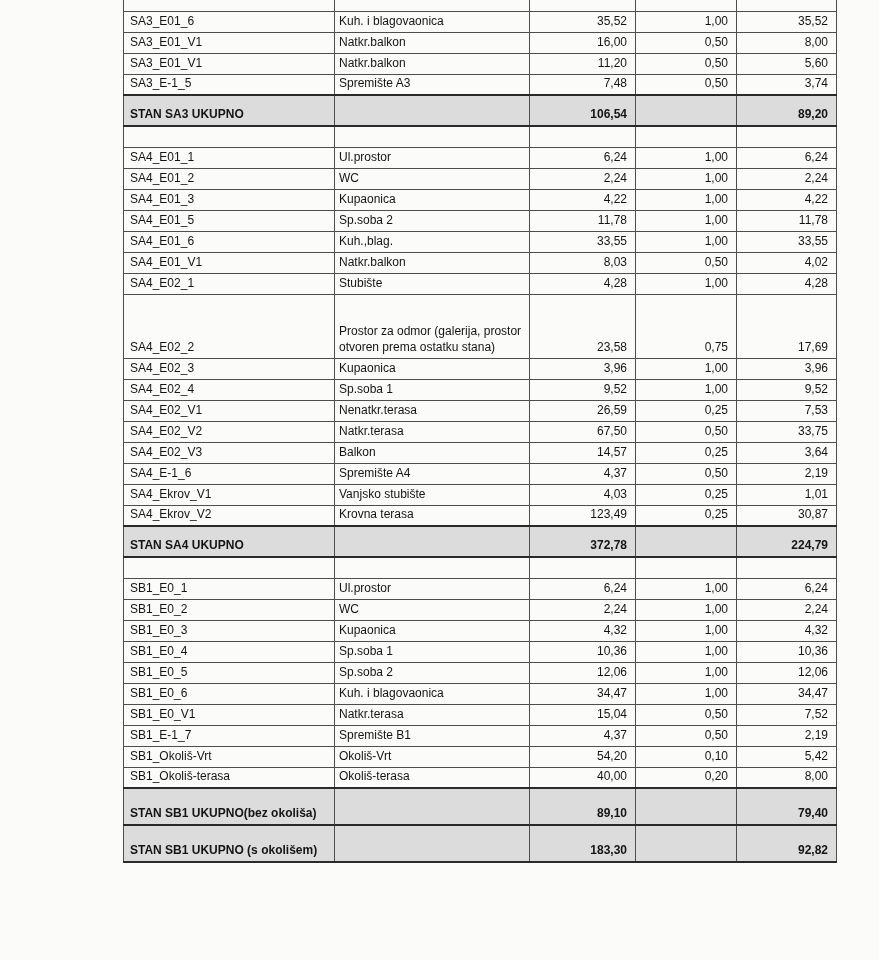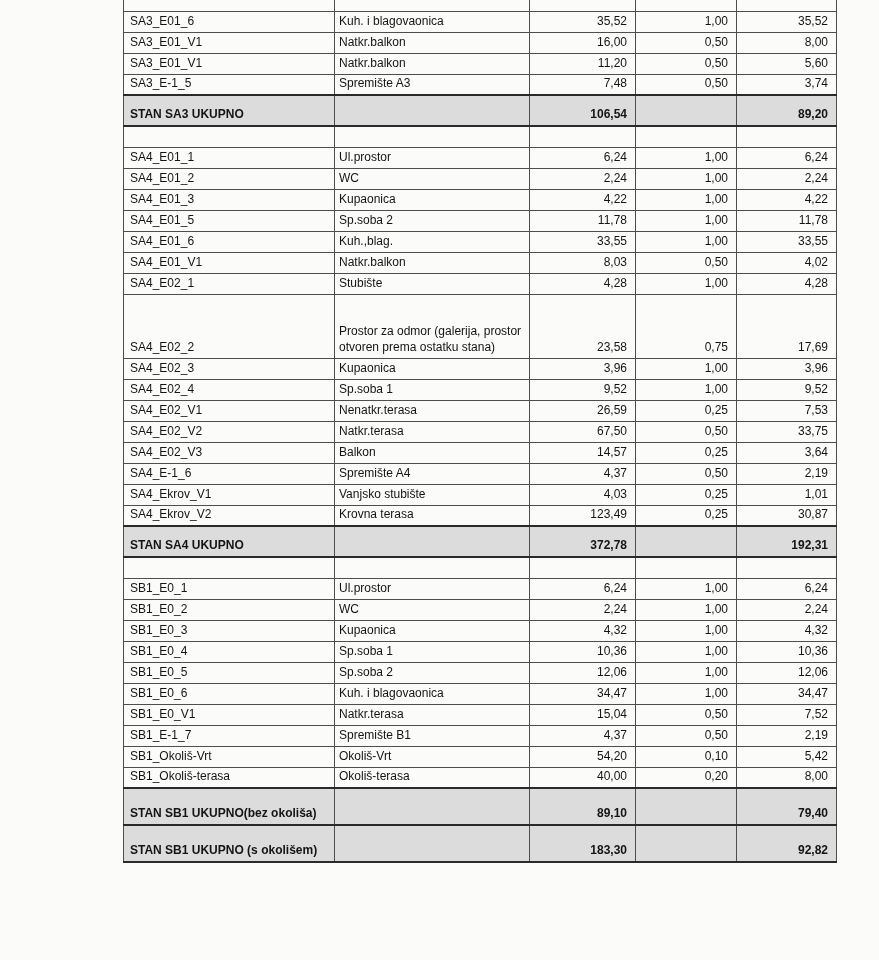--- a/index.html
+++ b/index.html
@@ -222,21 +222,21 @@
           <td class="c-desc">Krovna terasa</td>
           <td class="c-num">123,49</td>
           <td class="c-num">0,25</td>
           <td class="c-num">30,87</td>
         </tr>
         <tr class="row-total">
           <td class="c-code">STAN SA4 UKUPNO</td>
           <td class="c-desc"></td>
           <td class="c-num">372,78</td>
           <td class="c-num"></td>
-          <td class="c-num">192,31</td>
+          <td class="c-num">224,79</td>
         </tr>
         <tr class="row-spacer">
           <td class="c-code"></td>
           <td class="c-desc"></td>
           <td class="c-num"></td>
           <td class="c-num"></td>
           <td class="c-num"></td>
         </tr>
         <tr class="row-data">
           <td class="c-code">SB1_E0_1</td>

